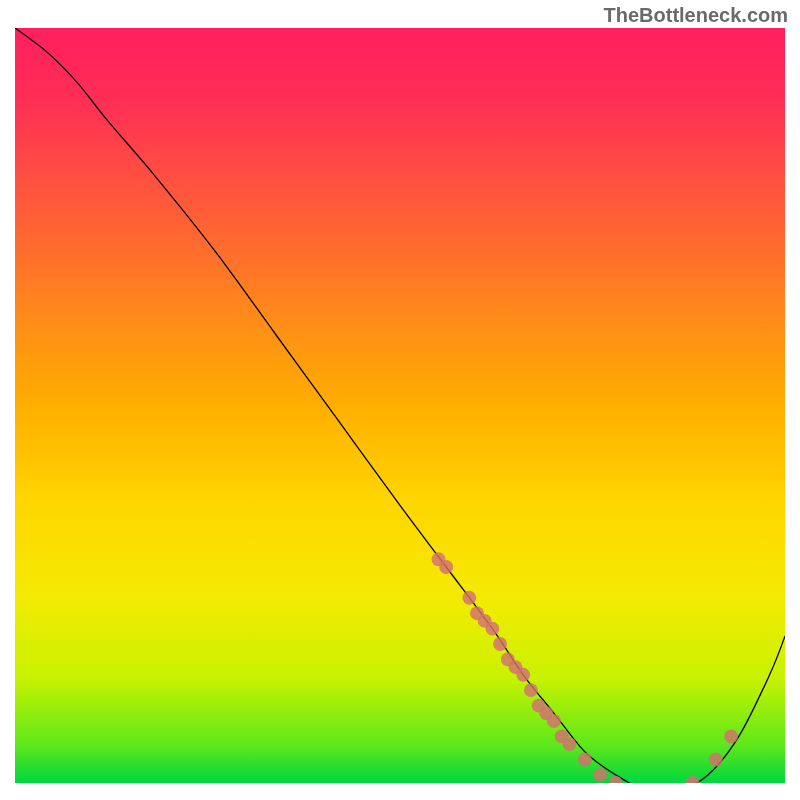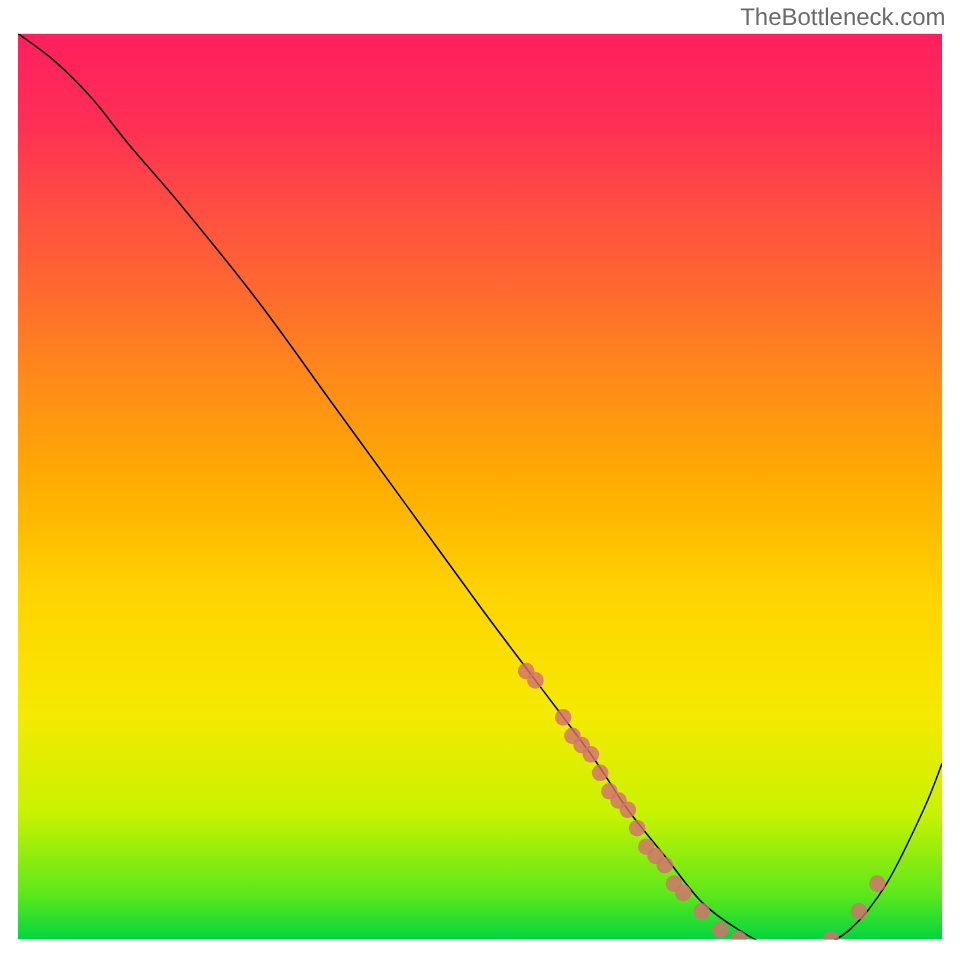--- a/index.html
+++ b/index.html
@@ -15,21 +15,21 @@
     position: relative;
     width: 800px;
     height: 800px;
   }
   .watermark {
     position: absolute;
     top: 4px;
     right: 12px;
     color: #5a5a5a;
     font-size: 20px;
-    font-weight: 400;
+    font-weight: 700;
     opacity: 0.9;
     z-index: 10;
   }
   .plot-area {
     position: absolute;
     left: 15px;
     top: 28px;
     width: 770px;
     height: 755px;
     overflow: hidden;

